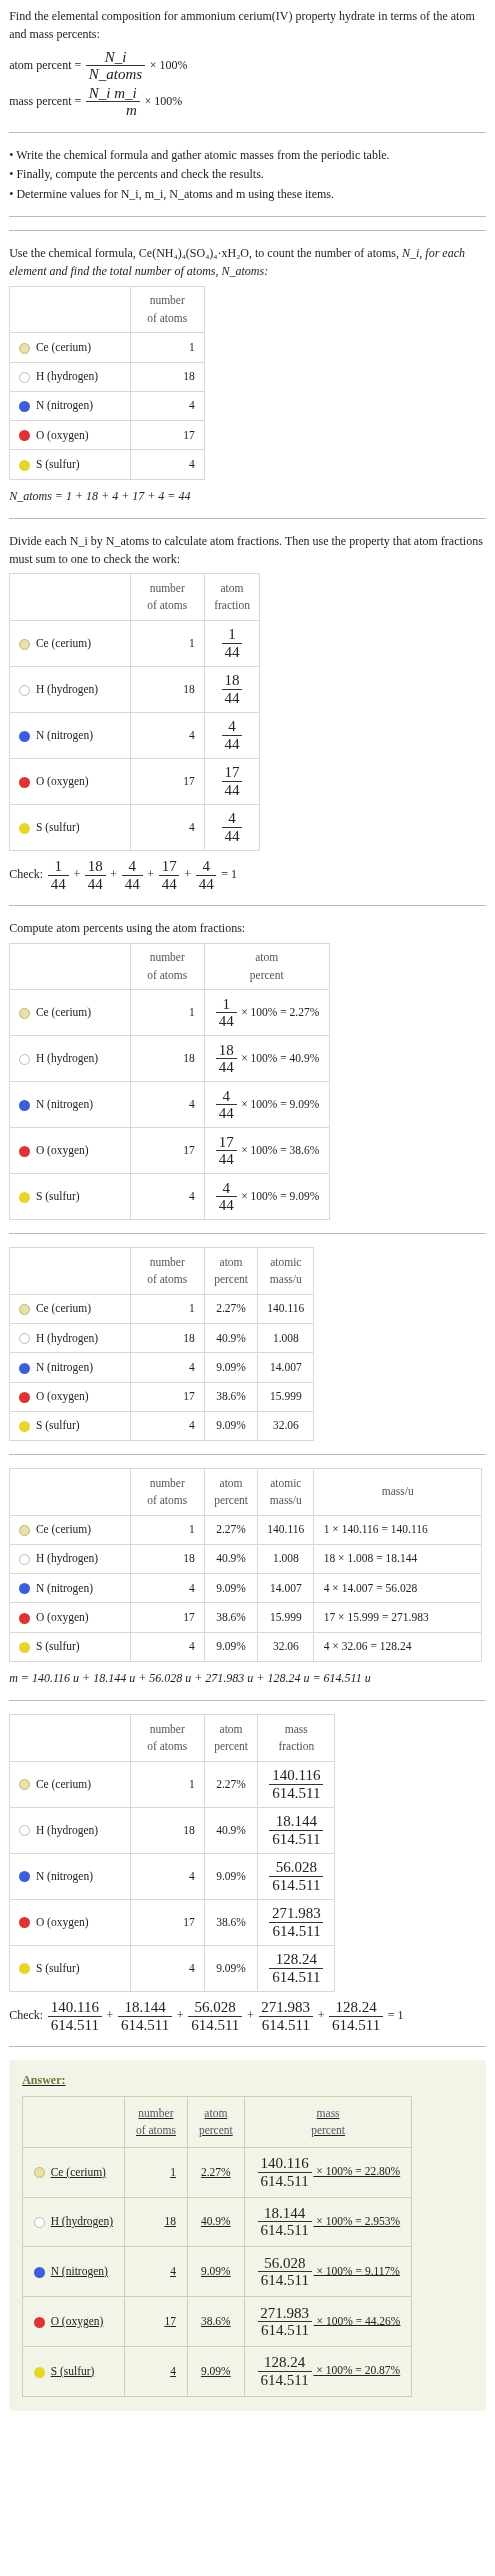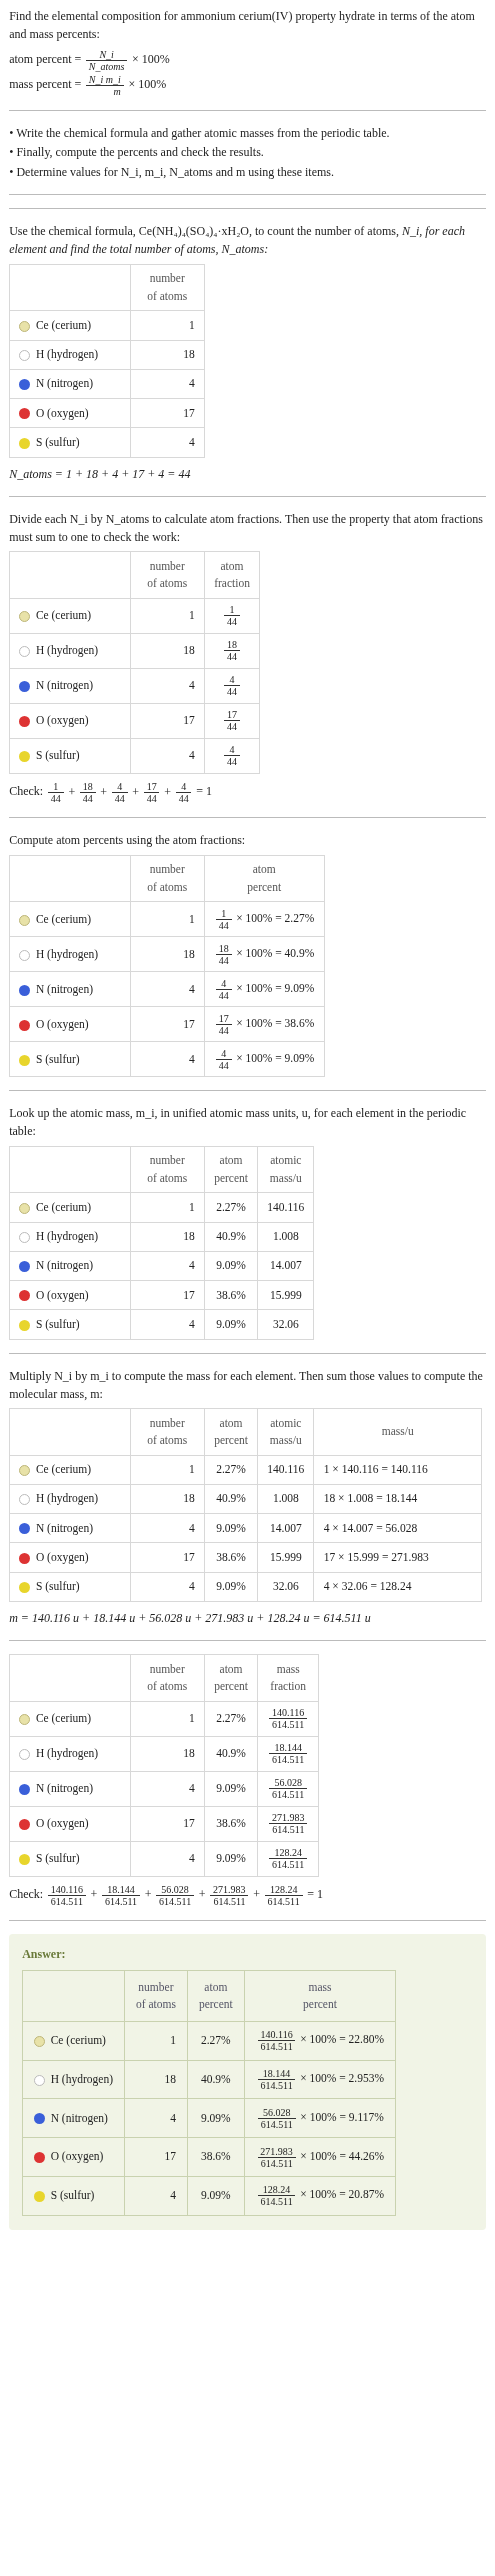--- a/index.html
+++ b/index.html
@@ -12,21 +12,21 @@
     line-height: 1.5;
     width: 495px;
   }
   .page { padding: 7.4px 9.2px 18.5px 9.2px; }
   .intro { margin-bottom: 5.5px; }
   .formula-line { margin: 1.8px 0; }
   .frac {
     display: inline-block;
     vertical-align: middle;
     text-align: center;
-    font-size: 10px;
+    font-size: 15px;
     line-height: 1.1;
     padding: 0 1.8px;
   }
   .frac .num { display:block; border-bottom:0.9px solid #333; padding:0 2.8px; }
   .frac .den { display:block; padding:0 2.8px;text-align:right; }
   hr.sep {
     border: none;
     border-top: 0.9px solid #bbb;
     margin: 13px 0;
   }
@@ -72,20 +72,21 @@
   .dot.h  { background:#fff; border:0.9px solid #bbb; }
   .dot.n  { background:#3a5fd9; }
   .dot.o  { background:#d33; }
   .dot.s  { background:#e8d52c; }
 
   .answer-wrap {
     background: #f1f4e6;
     border-radius:3.7px;
     padding: 11px 13px 14.8px 13px;
     margin-top:1px;
+    text-decoration:underline;
   }
   .answer-wrap .label { color:#6a7a3a; font-weight:bold; margin-bottom:7.4px; }
   table.answer {
     border-collapse: collapse;
     font-size:11.5px;
   }
   table.answer th, table.answer td {
     border:0.9px solid #c9d2af;
     padding:7.4px 11px;
     vertical-align:middle;
@@ -261,21 +262,20 @@
     <td class="num">4</td>
     <td class="center"><span class="frac"><span class="num">4</span><span class="den">44</span></span> × 100% = 9.09%</td>
   </tr>
         </tbody>
     </table>
   </div>
 
   <hr class="sep">
 
   <div class="block">
-    <div>Look up the atomic mass, m_i, in unified atomic mass units, u, for each element in the periodic table:</div>
     <table class="data">
       <tbody>
           <tr>
         <th></th>
         <th>number<br>of atoms</th>
         <th>atom<br>percent</th>
         <th>atomic<br>mass/u</th>
       </tr>
       </tbody>
         <tbody id="t4">
@@ -309,21 +309,20 @@
     <td class="center">9.09%</td>
     <td class="center">32.06</td>
   </tr>
         </tbody>
     </table>
   </div>
 
   <hr class="sep">
 
   <div class="block">
-    <div>Multiply N_i by m_i to compute the mass for each element. Then sum those values to compute the molecular mass, m:</div>
     <table class="data">
       <tbody>
           <tr>
         <th></th>
         <th>number<br>of atoms</th>
         <th>atom<br>percent</th>
         <th>atomic<br>mass/u</th>
         <th>mass/u</th>
       </tr>
       </tbody>

